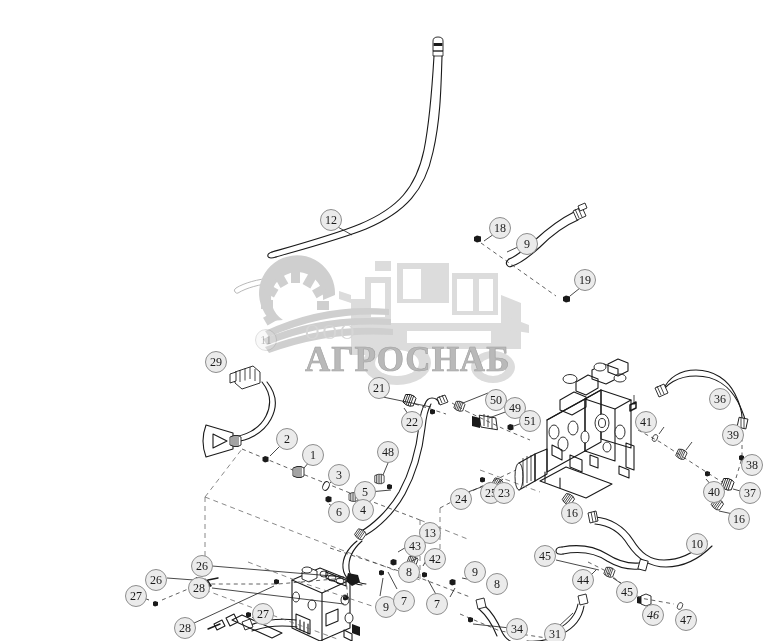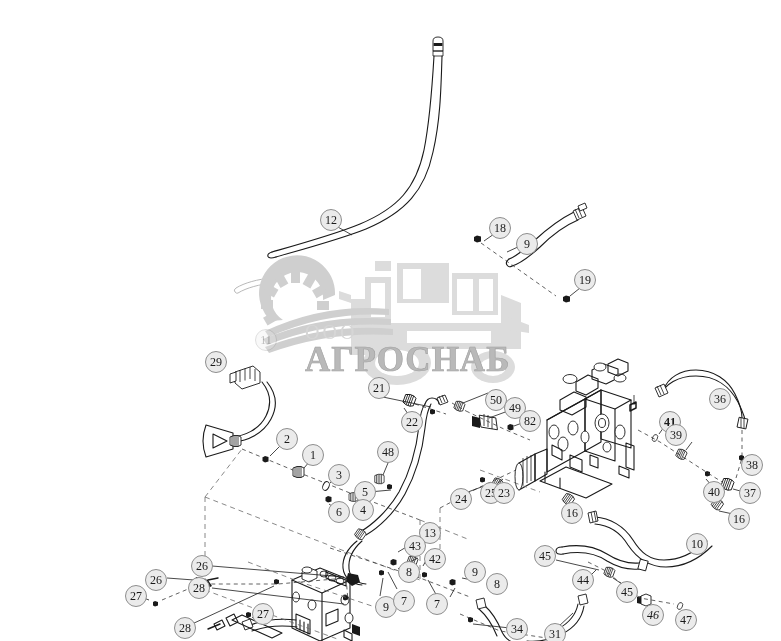--- a/index.html
+++ b/index.html
@@ -478,23 +478,23 @@
       <div class="callout" style="left: 500px; top: 228px;">18</div>
       <div class="callout" style="left: 527px; top: 244px;">9</div>
       <div class="callout" style="left: 585px; top: 280px;">19</div>
       <div class="callout faded" style="left: 266px; top: 340px;">11</div>
       <div class="callout" style="left: 216px; top: 362px;">29</div>
       <div class="callout" style="left: 720px; top: 357px; margin-top: 42px;">36</div>
       <div class="callout" style="left: 379px; top: 388px;">21</div>
       <div class="callout" style="left: 496px; top: 400px;">50</div>
       <div class="callout" style="left: 515px; top: 408px;">49</div>
       <div class="callout" style="left: 412px; top: 422px; text-align: right;">22</div>
-      <div class="callout" style="left: 530px; top: 421px;">82</div>
-      <div class="callout" style="left: 670px; top: 422px; font-weight: bold;">41</div>
-      <div class="callout" style="left: 676px; top: 435px;">39</div>
+      <div class="callout" style="left: 530px; top: 421px;">51</div>
+      <div class="callout" style="left: 646px; top: 422px;">41</div>
+      <div class="callout" style="left: 733px; top: 435px;">39</div>
       <div class="callout" style="left: 287px; top: 439px;">2</div>
       <div class="callout" style="left: 313px; top: 455px;">1</div>
       <div class="callout" style="left: 752px; top: 465px;">38</div>
       <div class="callout" style="left: 388px; top: 452px;">48</div>
       <div class="callout" style="left: 339px; top: 475px;">3</div>
       <div class="callout" style="left: 750px; top: 493px; text-align: center;">37</div>
       <div class="callout" style="left: 714px; top: 492px;">40</div>
       <div class="callout" style="left: 365px; top: 492px;">5</div>
       <div class="callout" style="left: 491px; top: 493px;">25</div>
       <div class="callout" style="left: 476px; top: 493px; margin-left: 28px;">23</div>

